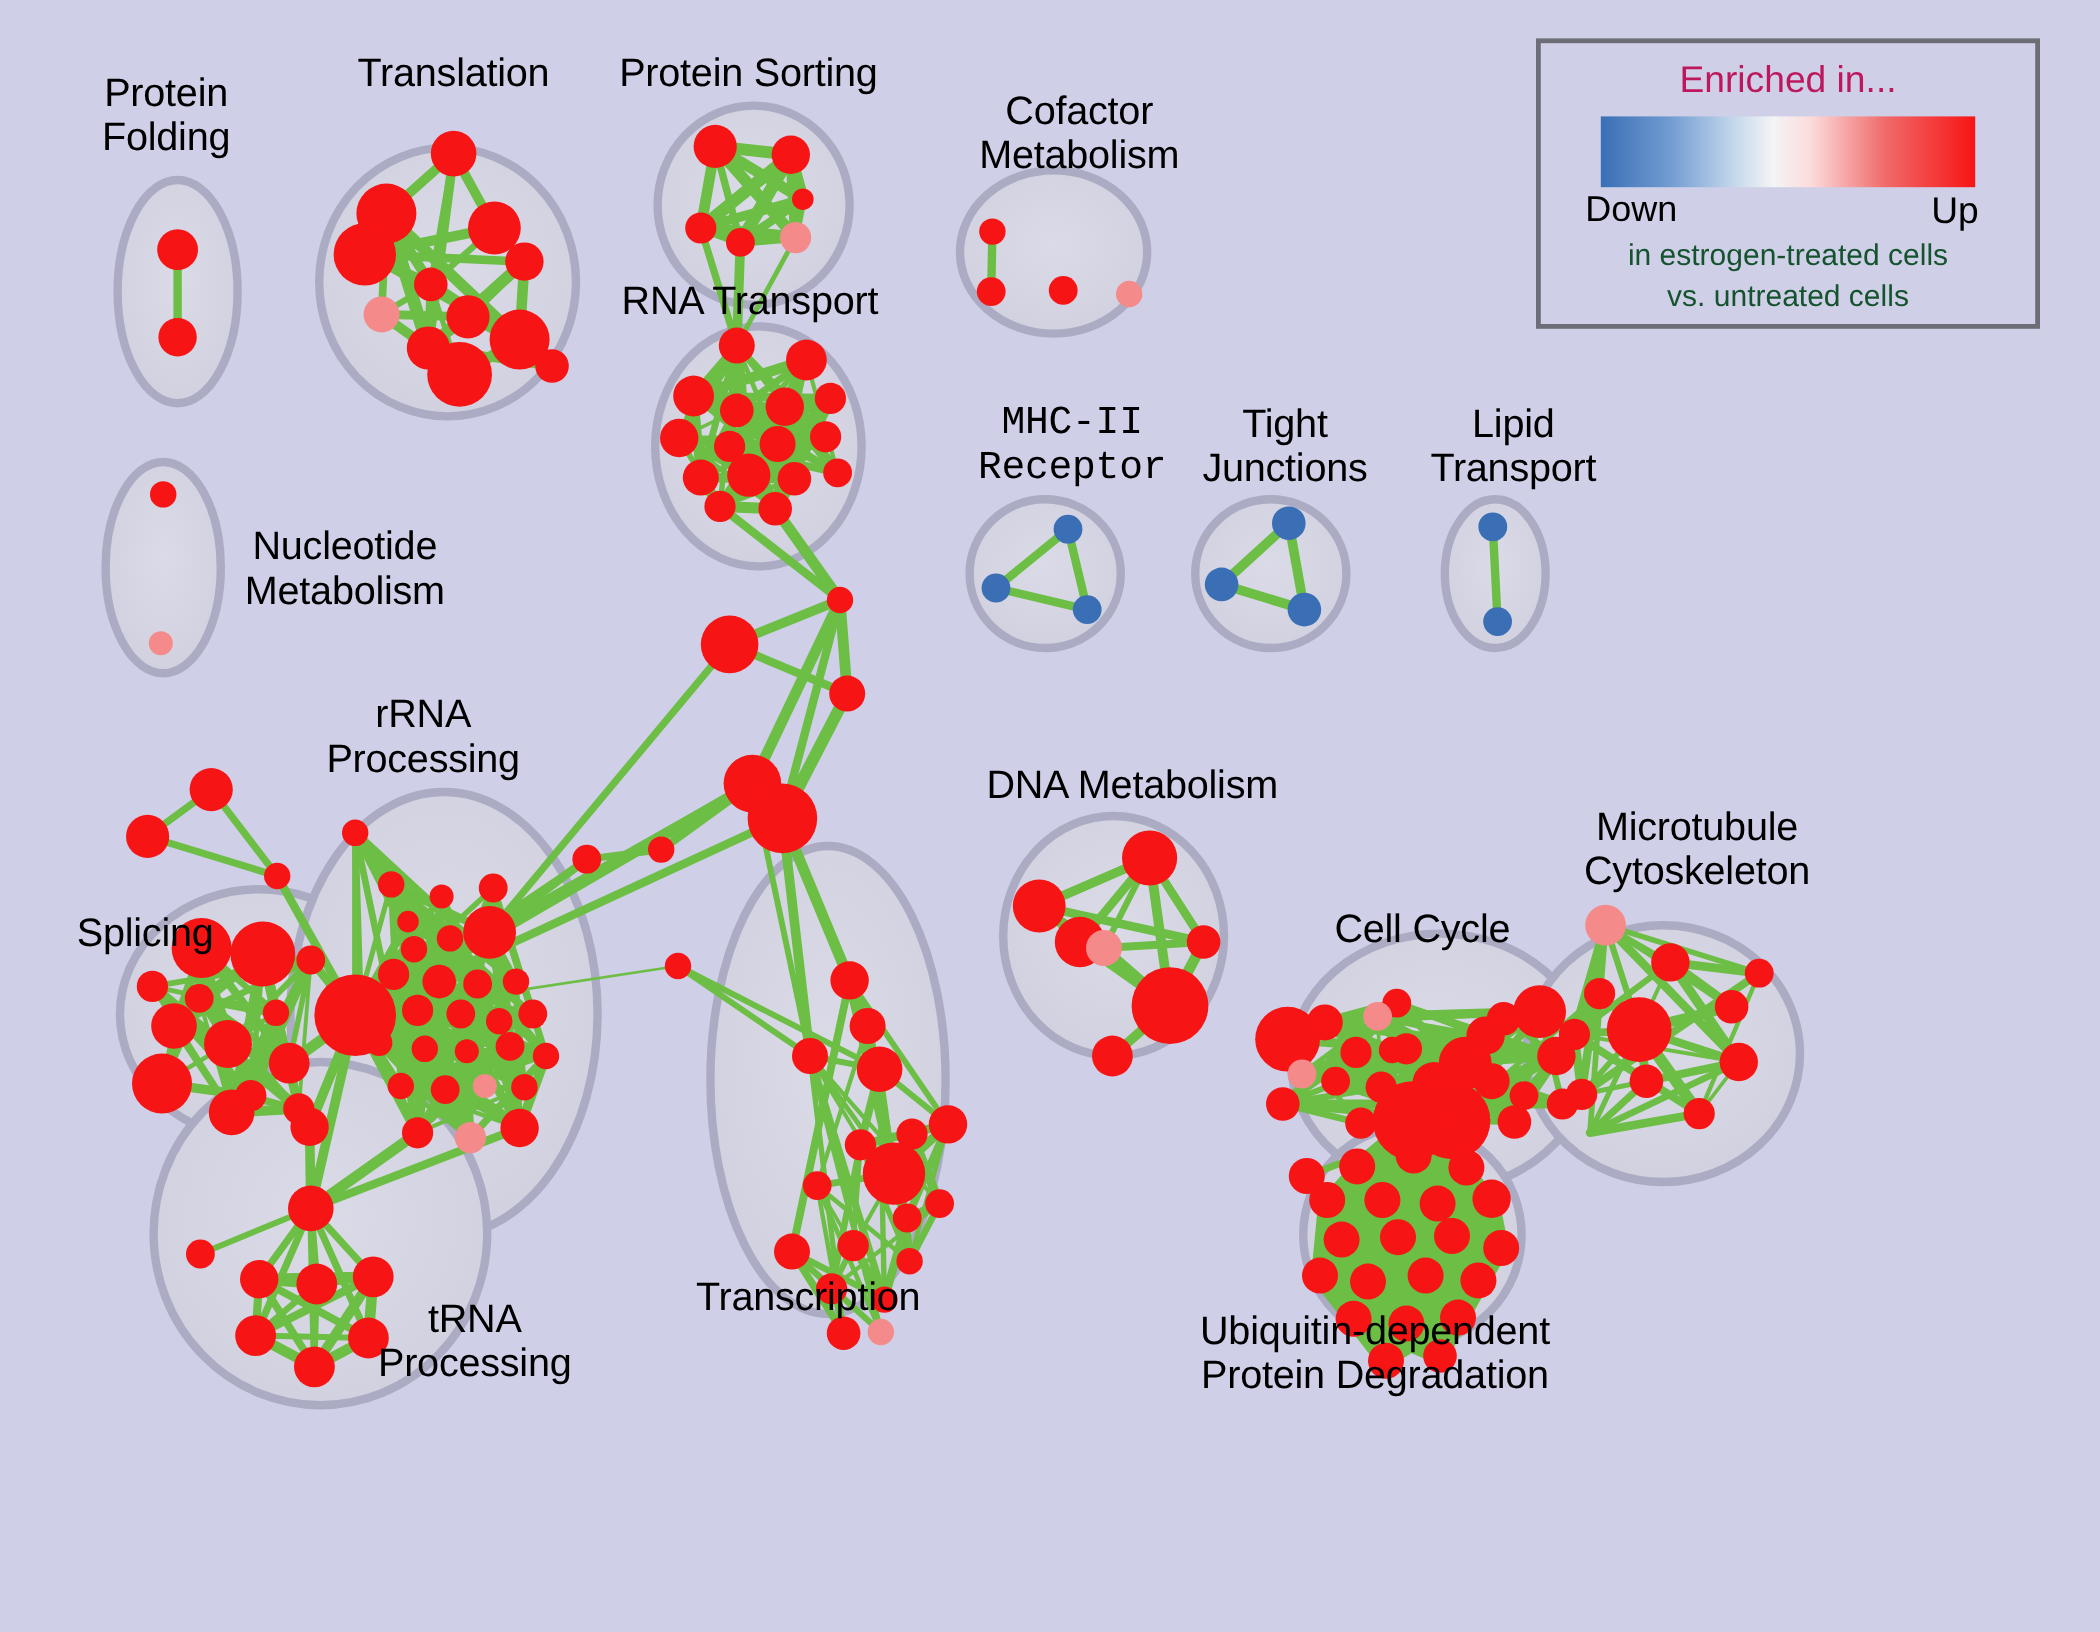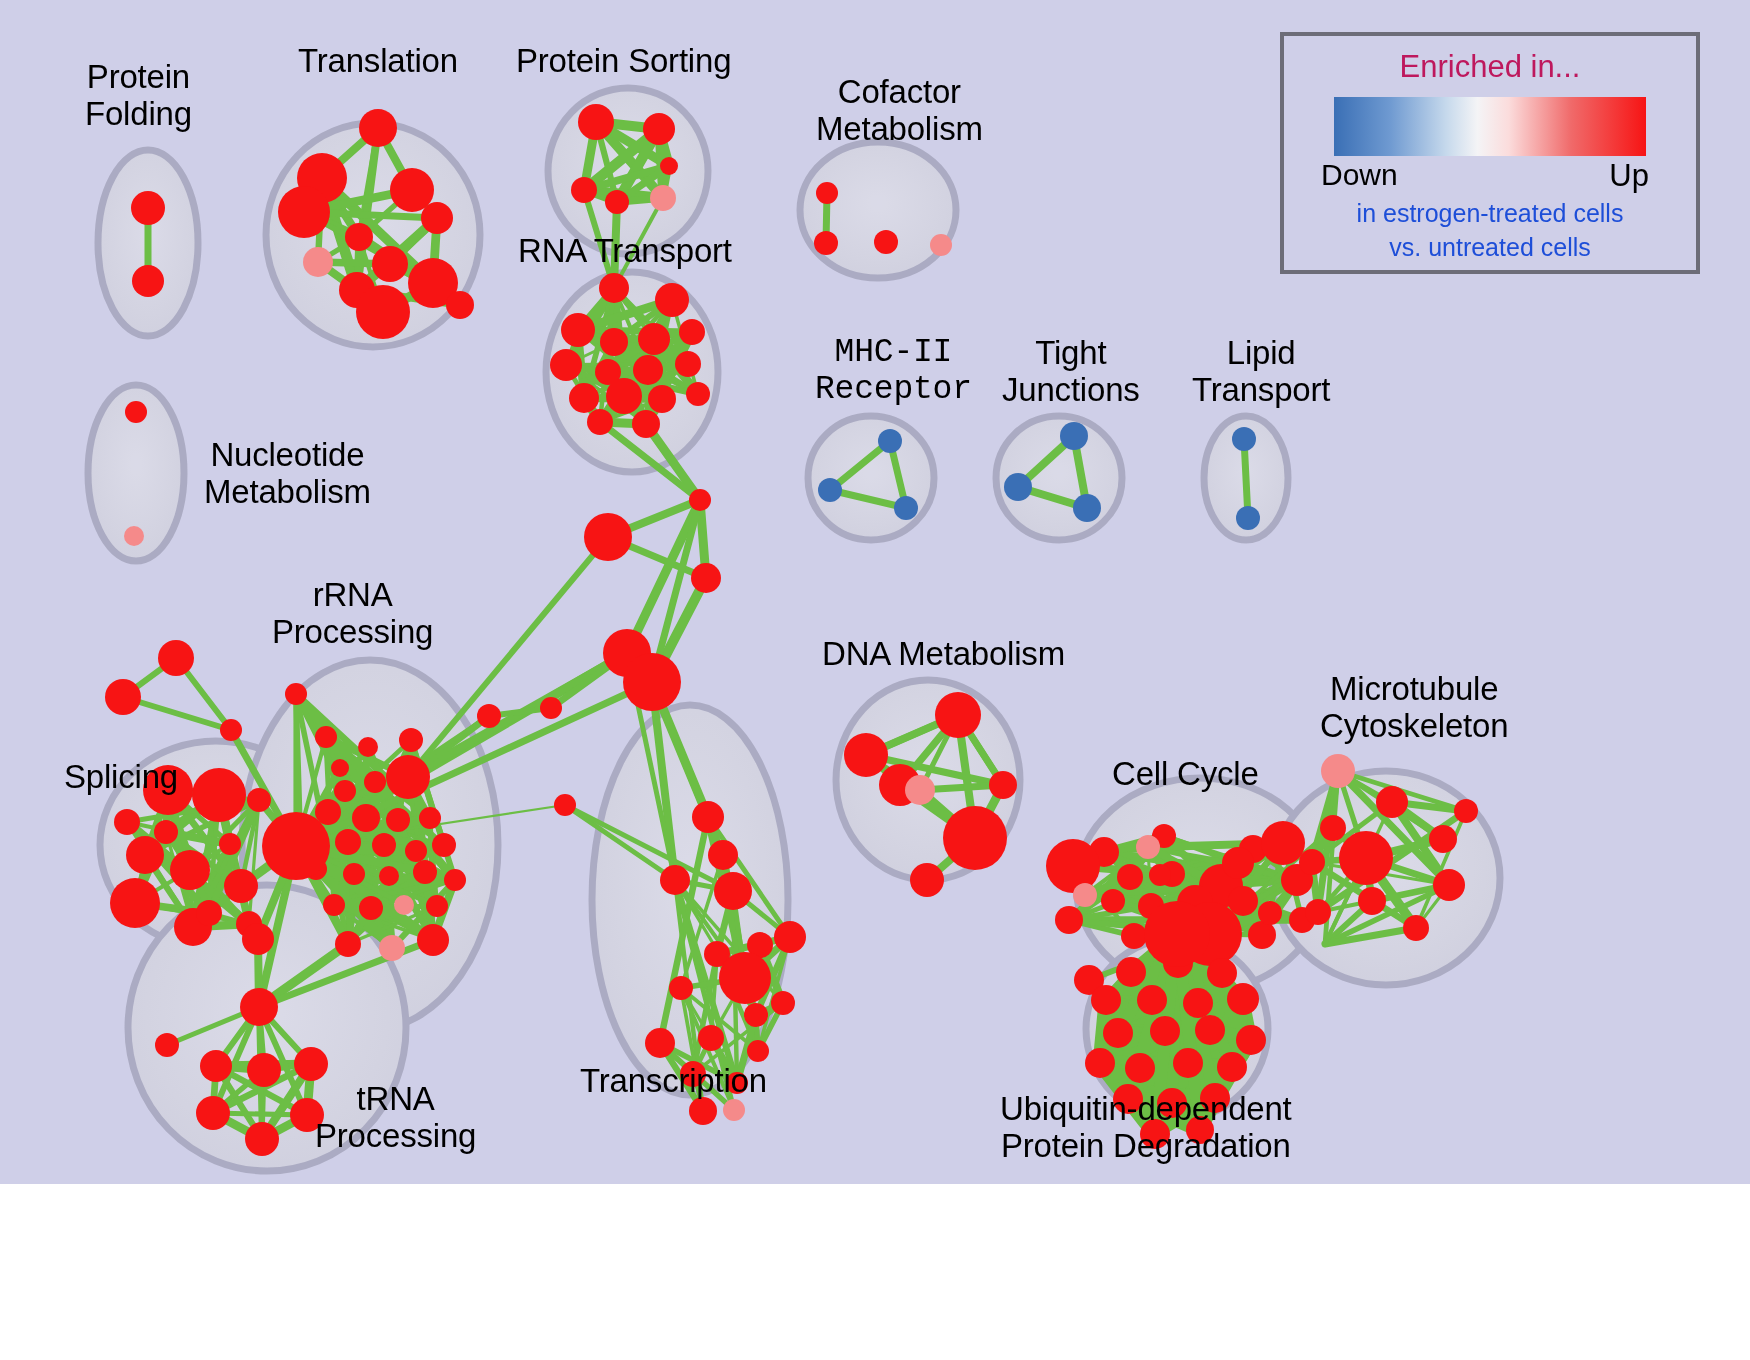--- a/index.html
+++ b/index.html
@@ -1,19 +1,19 @@
 <!DOCTYPE html>
 <html><head>
 <meta charset="utf-8">
 <style>
   html,body{margin:0;padding:0;background:#ffffff;}
   body{font-family:"Liberation Sans","DejaVu Sans",sans-serif;}
   #canvas{
     position:relative;
-    width:1750px;height:1184px;
+    width:1750px;height:1360px;
     background:#cfcfe8;
     overflow:hidden;
   }
   #netsvg{position:absolute;left:0;top:0;width:1750px;height:1360px;}
   .clabel{
     position:absolute;
     color:#000;
     font-size:33px;
     line-height:37px;
     font-weight:400;
@@ -46,21 +46,21 @@
     position:relative;
     width:330px;margin:2px auto 0 auto;
     height:36px;
   }
   #legend .lg-down{position:absolute;left:-4px;top:0;font-size:30px;}
   #legend .lg-up{position:absolute;right:6px;top:0;font-size:31px;}
   #legend .lg-sub{
     text-align:center;
     font-size:25px;
     line-height:30px;
-    color:#1d4ed8;
+    color:#14532d;
     margin-top:4px;
   }
 </style>
 </head>
 <body>
 
 <div id="canvas">
 
   <svg id="netsvg" viewBox="0 0 1750 1360" xmlns="http://www.w3.org/2000/svg">
     <defs>

